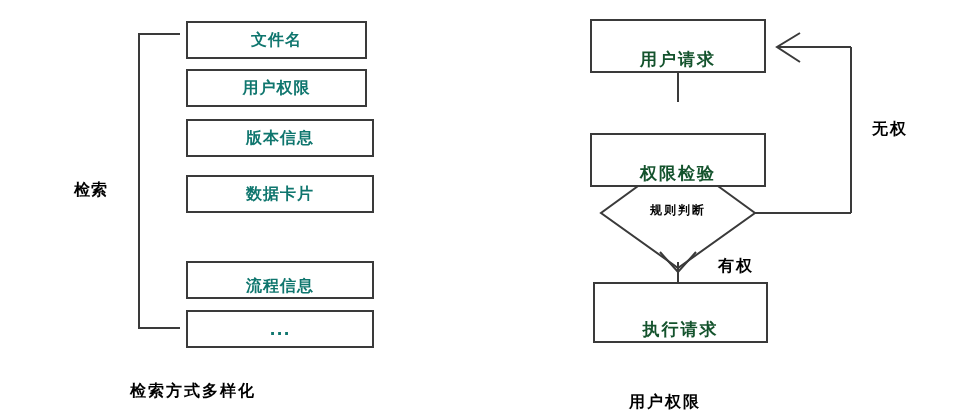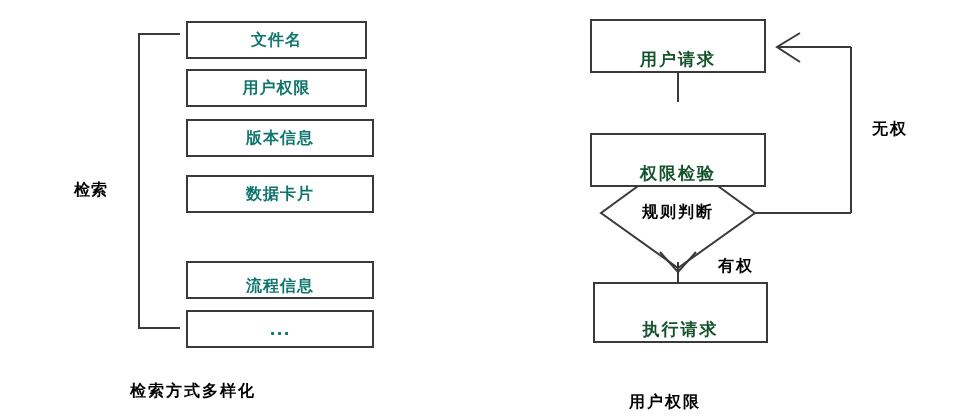--- a/index.html
+++ b/index.html
@@ -87,21 +87,21 @@
     left: 0;
     top: 0;
     width: 977px;
     height: 418px;
     pointer-events: none;
   }
 
   .diamond-label {
     position: absolute;
     font-weight: bold;
-    font-size: 16px;
+    font-size: 12px;
     color: #000000;
     letter-spacing: 2px;
     white-space: nowrap;
     text-align: center;
   }
 
   .edge-label {
     position: absolute;
     font-weight: bold;
     font-size: 16px;

